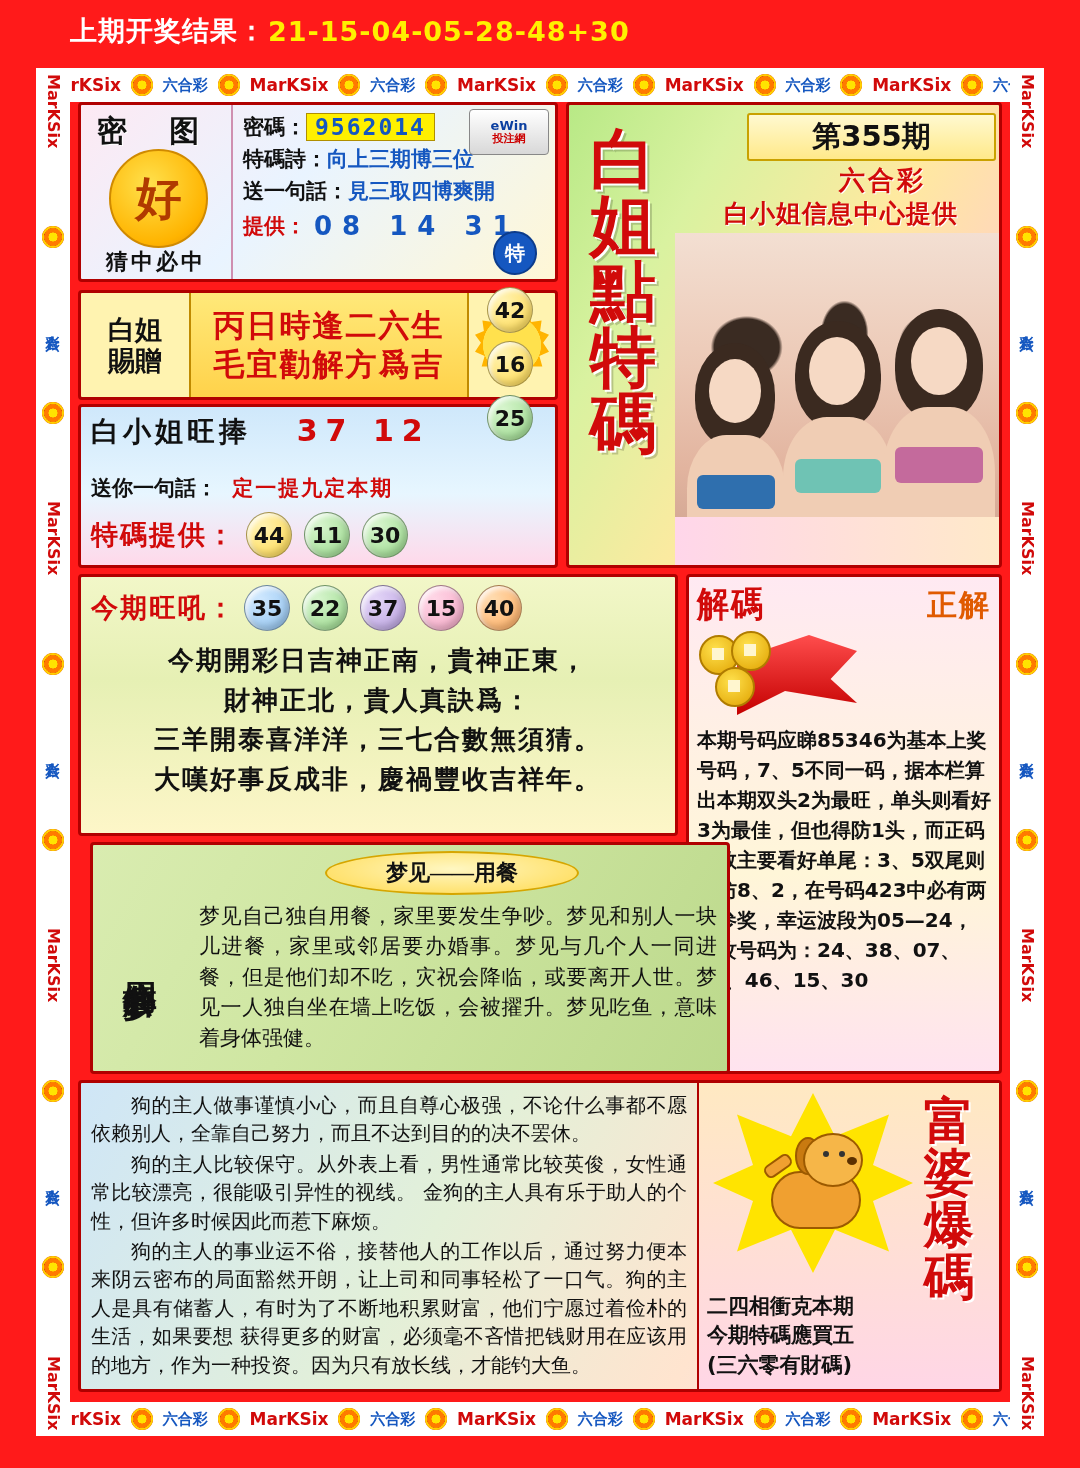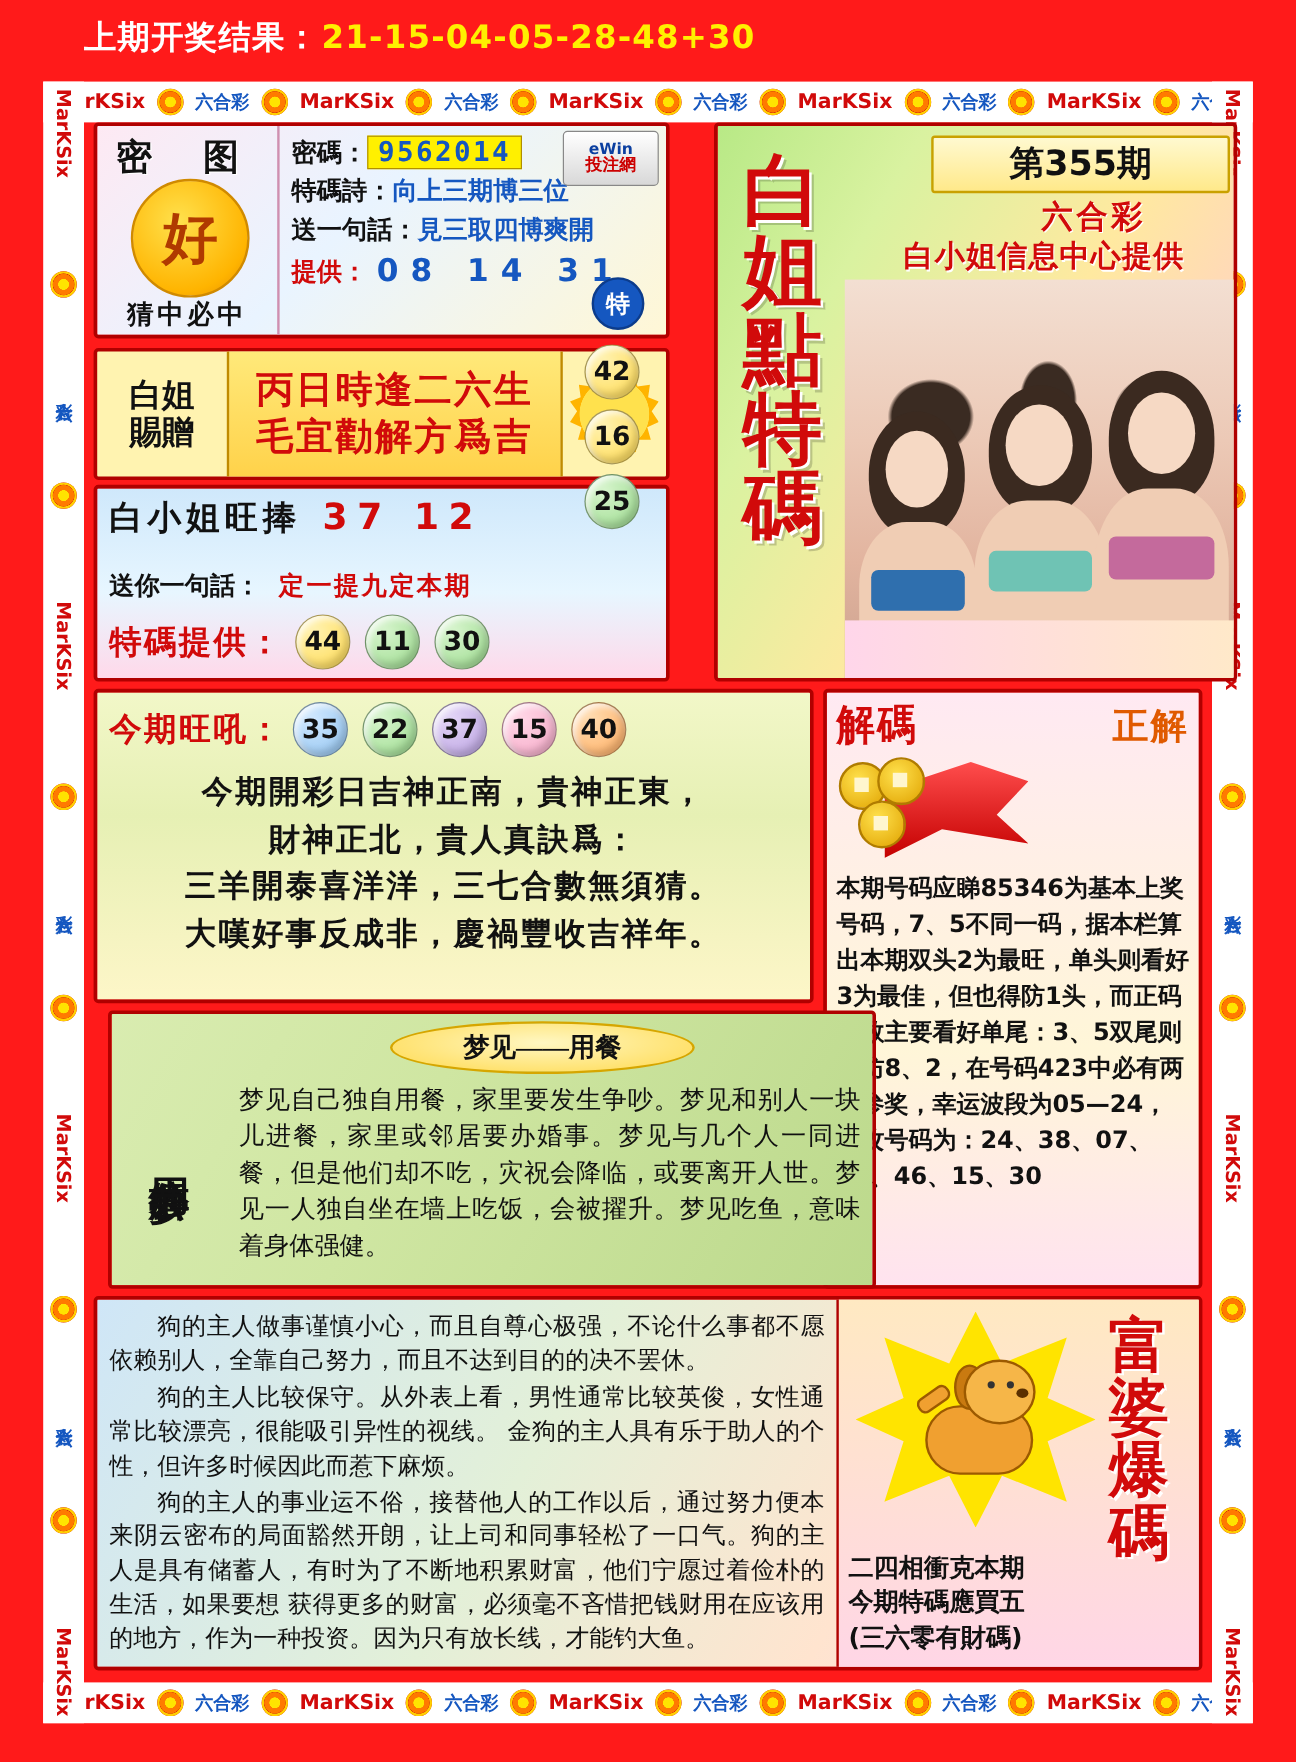--- a/index.html
+++ b/index.html
@@ -89,21 +89,21 @@
   .supply{
     font-size:26px;font-weight:bold;color:#1557c0;letter-spacing:10px;
   }
   .ewin{
     position:absolute;right:6px;top:4px;width:78px;height:44px;
     background:linear-gradient(#ffffff,#d8d8d8);
     border:1px solid #888;border-radius:4px;
     display:flex;flex-direction:column;align-items:center;justify-content:center;
     font-size:13px;color:#0b3fa0;font-weight:bold;line-height:1.05;
   }
-  .ewin .e2{font-size:14px;color:#c00;}
+  .ewin .e2{font-size:11px;color:#c00;}
   .stamp{
     position:absolute;right:18px;bottom:4px;width:40px;height:40px;border-radius:50%;
     background:#1557c0;color:#fff;display:flex;align-items:center;justify-content:center;
     font-size:20px;font-weight:bold;border:2px solid #0c3c8c;
   }
 
   
   .bjbox{
     position:absolute;left:8px;top:188px;width:480px;height:110px;
     border:3px solid #b00000;border-radius:4px;background:#fff3b0;
@@ -130,21 +130,21 @@
   .sunburst span{font-size:19px;font-weight:bold;color:#d10a0a;line-height:1;writing-mode:vertical-rl;}
 
   
   .wpbox{
     position:absolute;left:8px;top:302px;width:480px;height:164px;
     border:3px solid #b00000;border-radius:4px;
     background:linear-gradient(180deg,#cfe8fb 0%,#e7f6ff 55%,#ffd9ea 100%);
     box-sizing:border-box;padding:6px 10px;
   }
   .wp-line1{font-size:28px;font-weight:bold;color:#111;letter-spacing:4px;}
-  .wp-line1 .n{color:#d10a0a;font-size:30px;margin-left:4px;letter-spacing:8px;}
+  .wp-line1 .n{color:#d10a0a;font-size:30px;margin-left:32px;letter-spacing:8px;}
   .wp-line2{font-size:21px;font-weight:bold;color:#111;margin-top:23px;}
   .wp-line2 .em{color:#d10a0a;margin-left:8px;letter-spacing:2px;}
   .wp-line3{display:flex;align-items:center;margin-top:10px;}
   .wp-line3 .t{font-size:27px;font-weight:bold;color:#d10a0a;letter-spacing:2px;margin-right:10px;}
   .ball{
     width:44px;height:44px;border-radius:50%;
     display:flex;align-items:center;justify-content:center;
     font-size:22px;font-weight:bold;color:#111;margin-right:12px;
     border:1px solid rgba(0,0,0,.35);
     box-shadow:inset -3px -4px 6px rgba(0,0,0,.18),inset 3px 3px 5px rgba(255,255,255,.8);
@@ -157,21 +157,20 @@
   .b-orange{background:radial-gradient(circle at 35% 30%,#ffdcb0,#ffab5e);}
   .side-balls{position:absolute;right:10px;top:-120px;}
   .sb{margin-bottom:8px;}
 
   
   .rtop{
     position:absolute;left:496px;top:0;width:436px;height:466px;
     border:3px solid #b00000;border-radius:4px;box-sizing:border-box;
     background:linear-gradient(120deg,#b8e986 0%,#d9f2a0 25%,#ffe9a0 55%,#ffc0dd 100%);
     overflow:hidden;
-    margin-left:29px;
   }
   .bigtitle{
     position:absolute;left:6px;top:22px;width:96px;
     font-size:66px;font-weight:bold;color:#d10a0a;
     line-height:1.0;text-align:center;
     text-shadow:2px 2px 0 #fff,4px 4px 0 rgba(0,0,0,.18);
     letter-spacing:0;
   }
   .issue{
     position:absolute;left:178px;top:8px;width:245px;height:44px;

